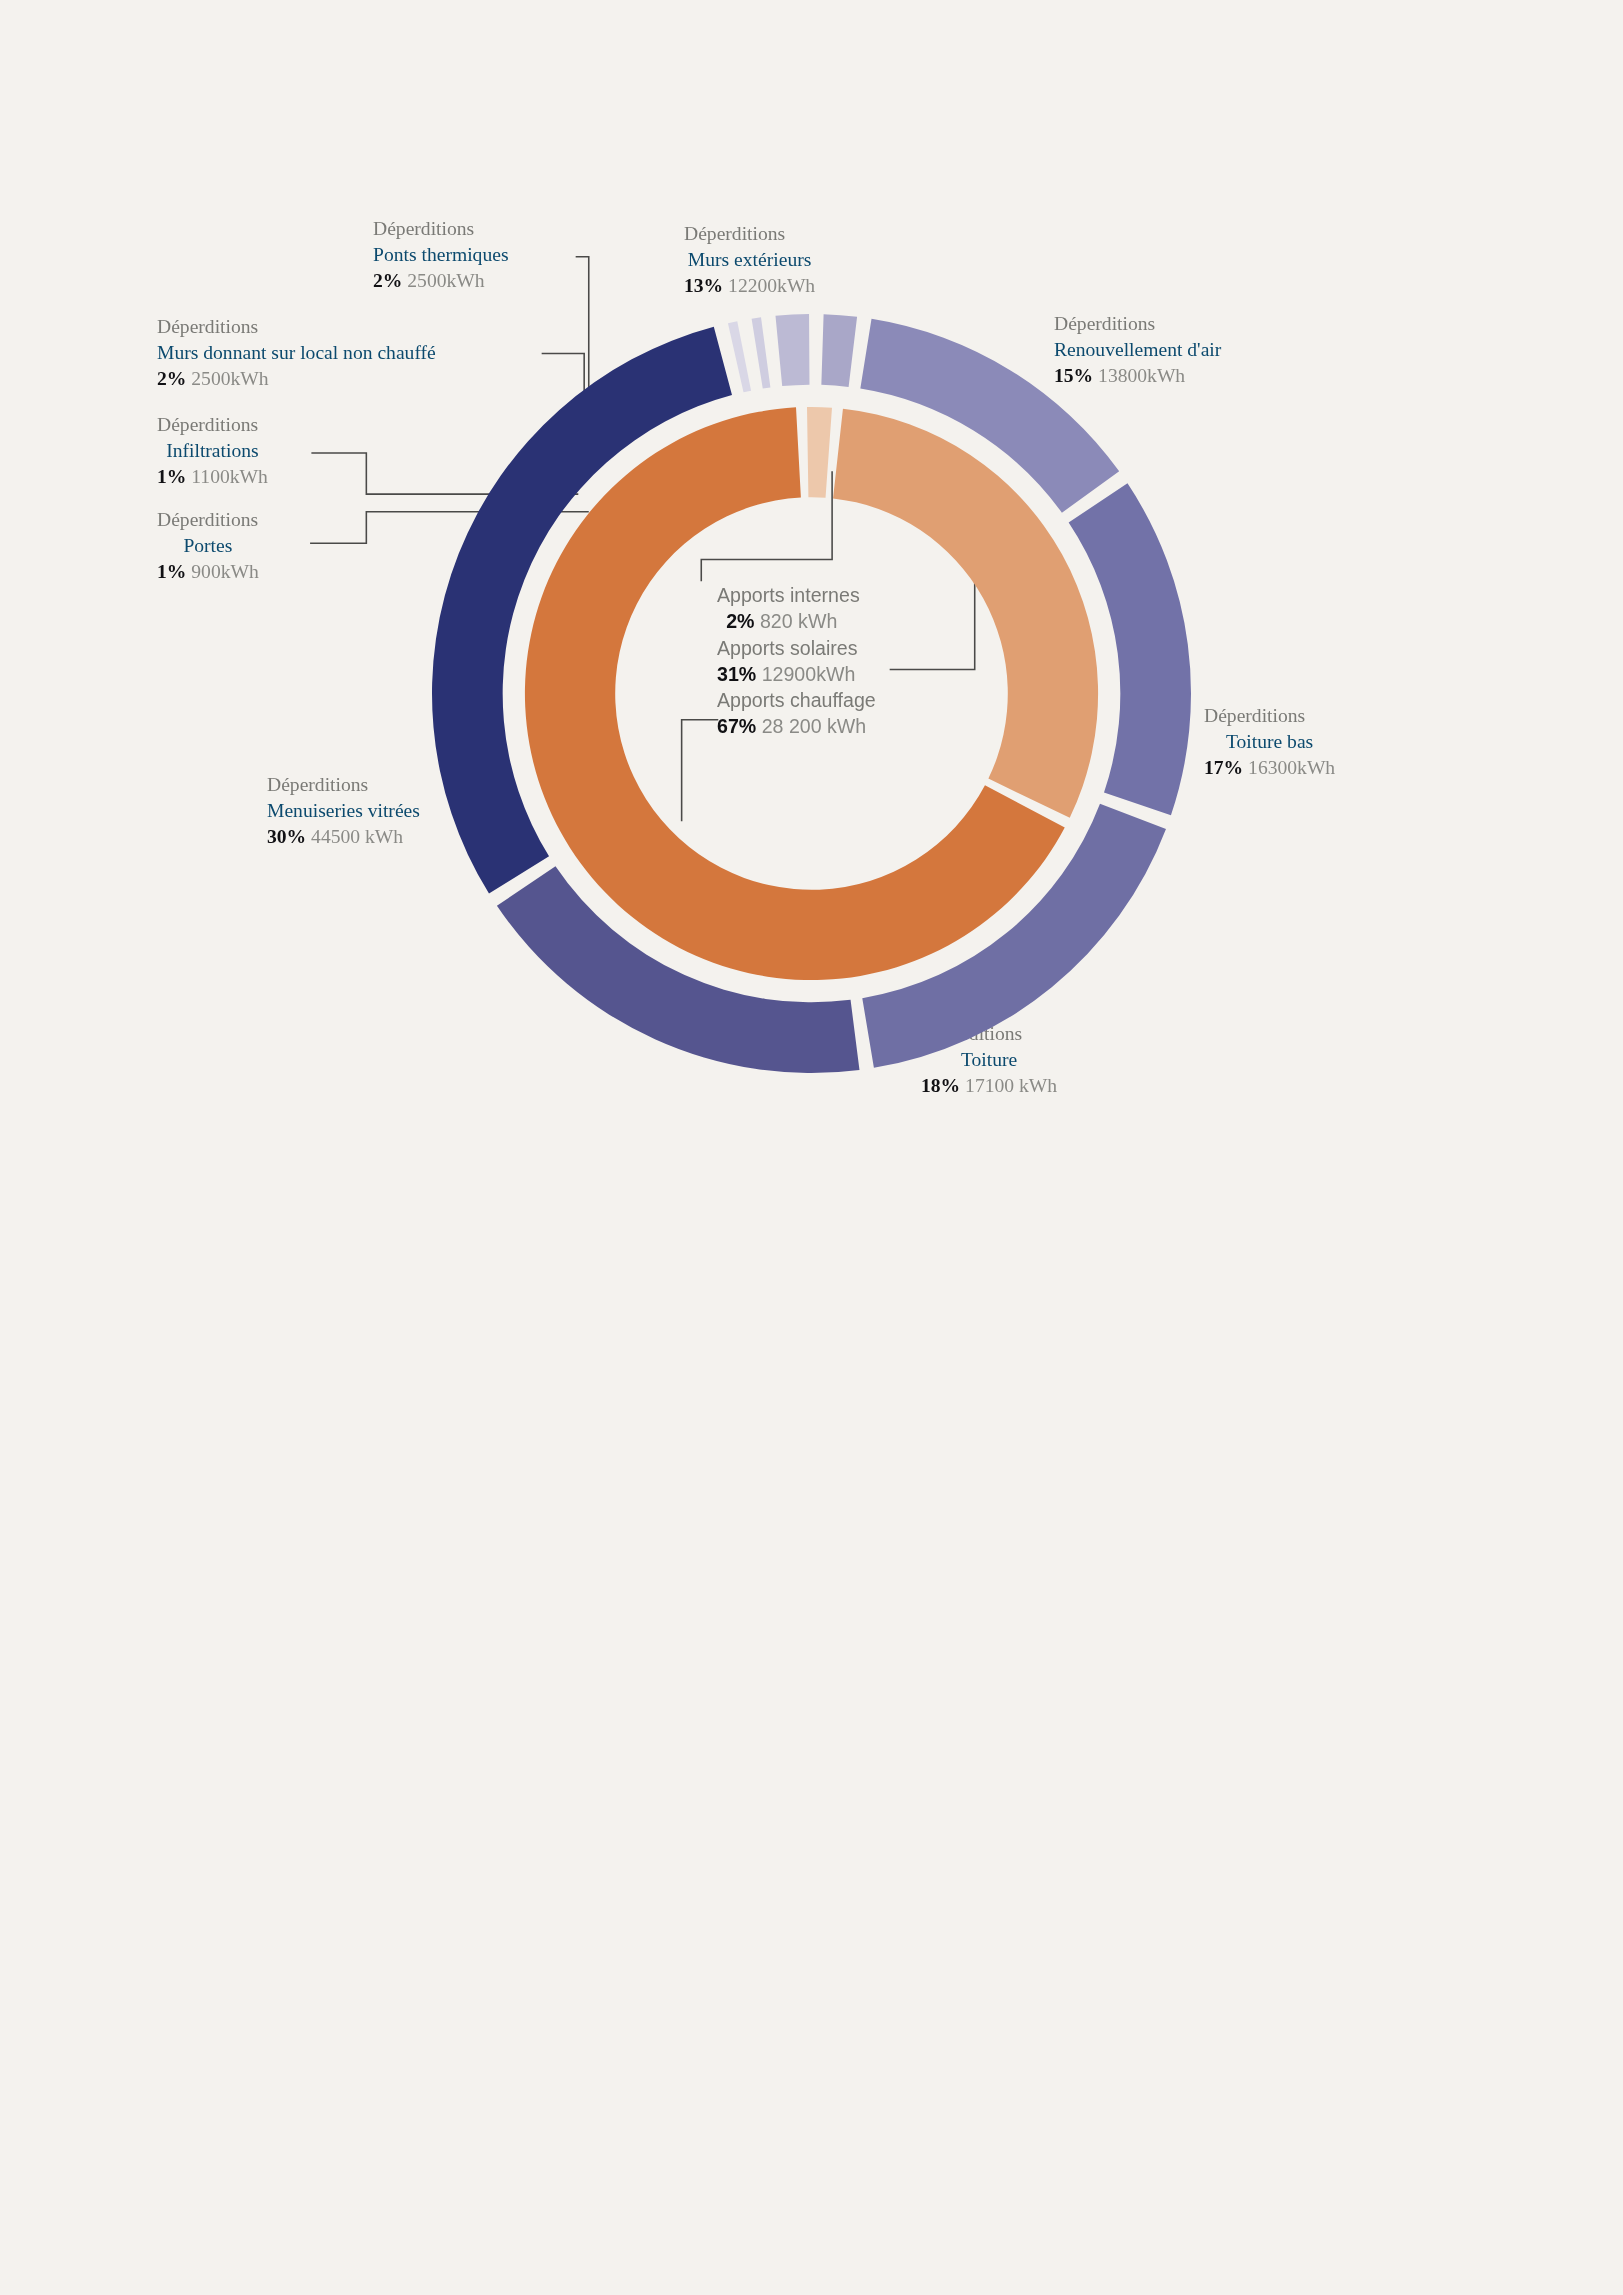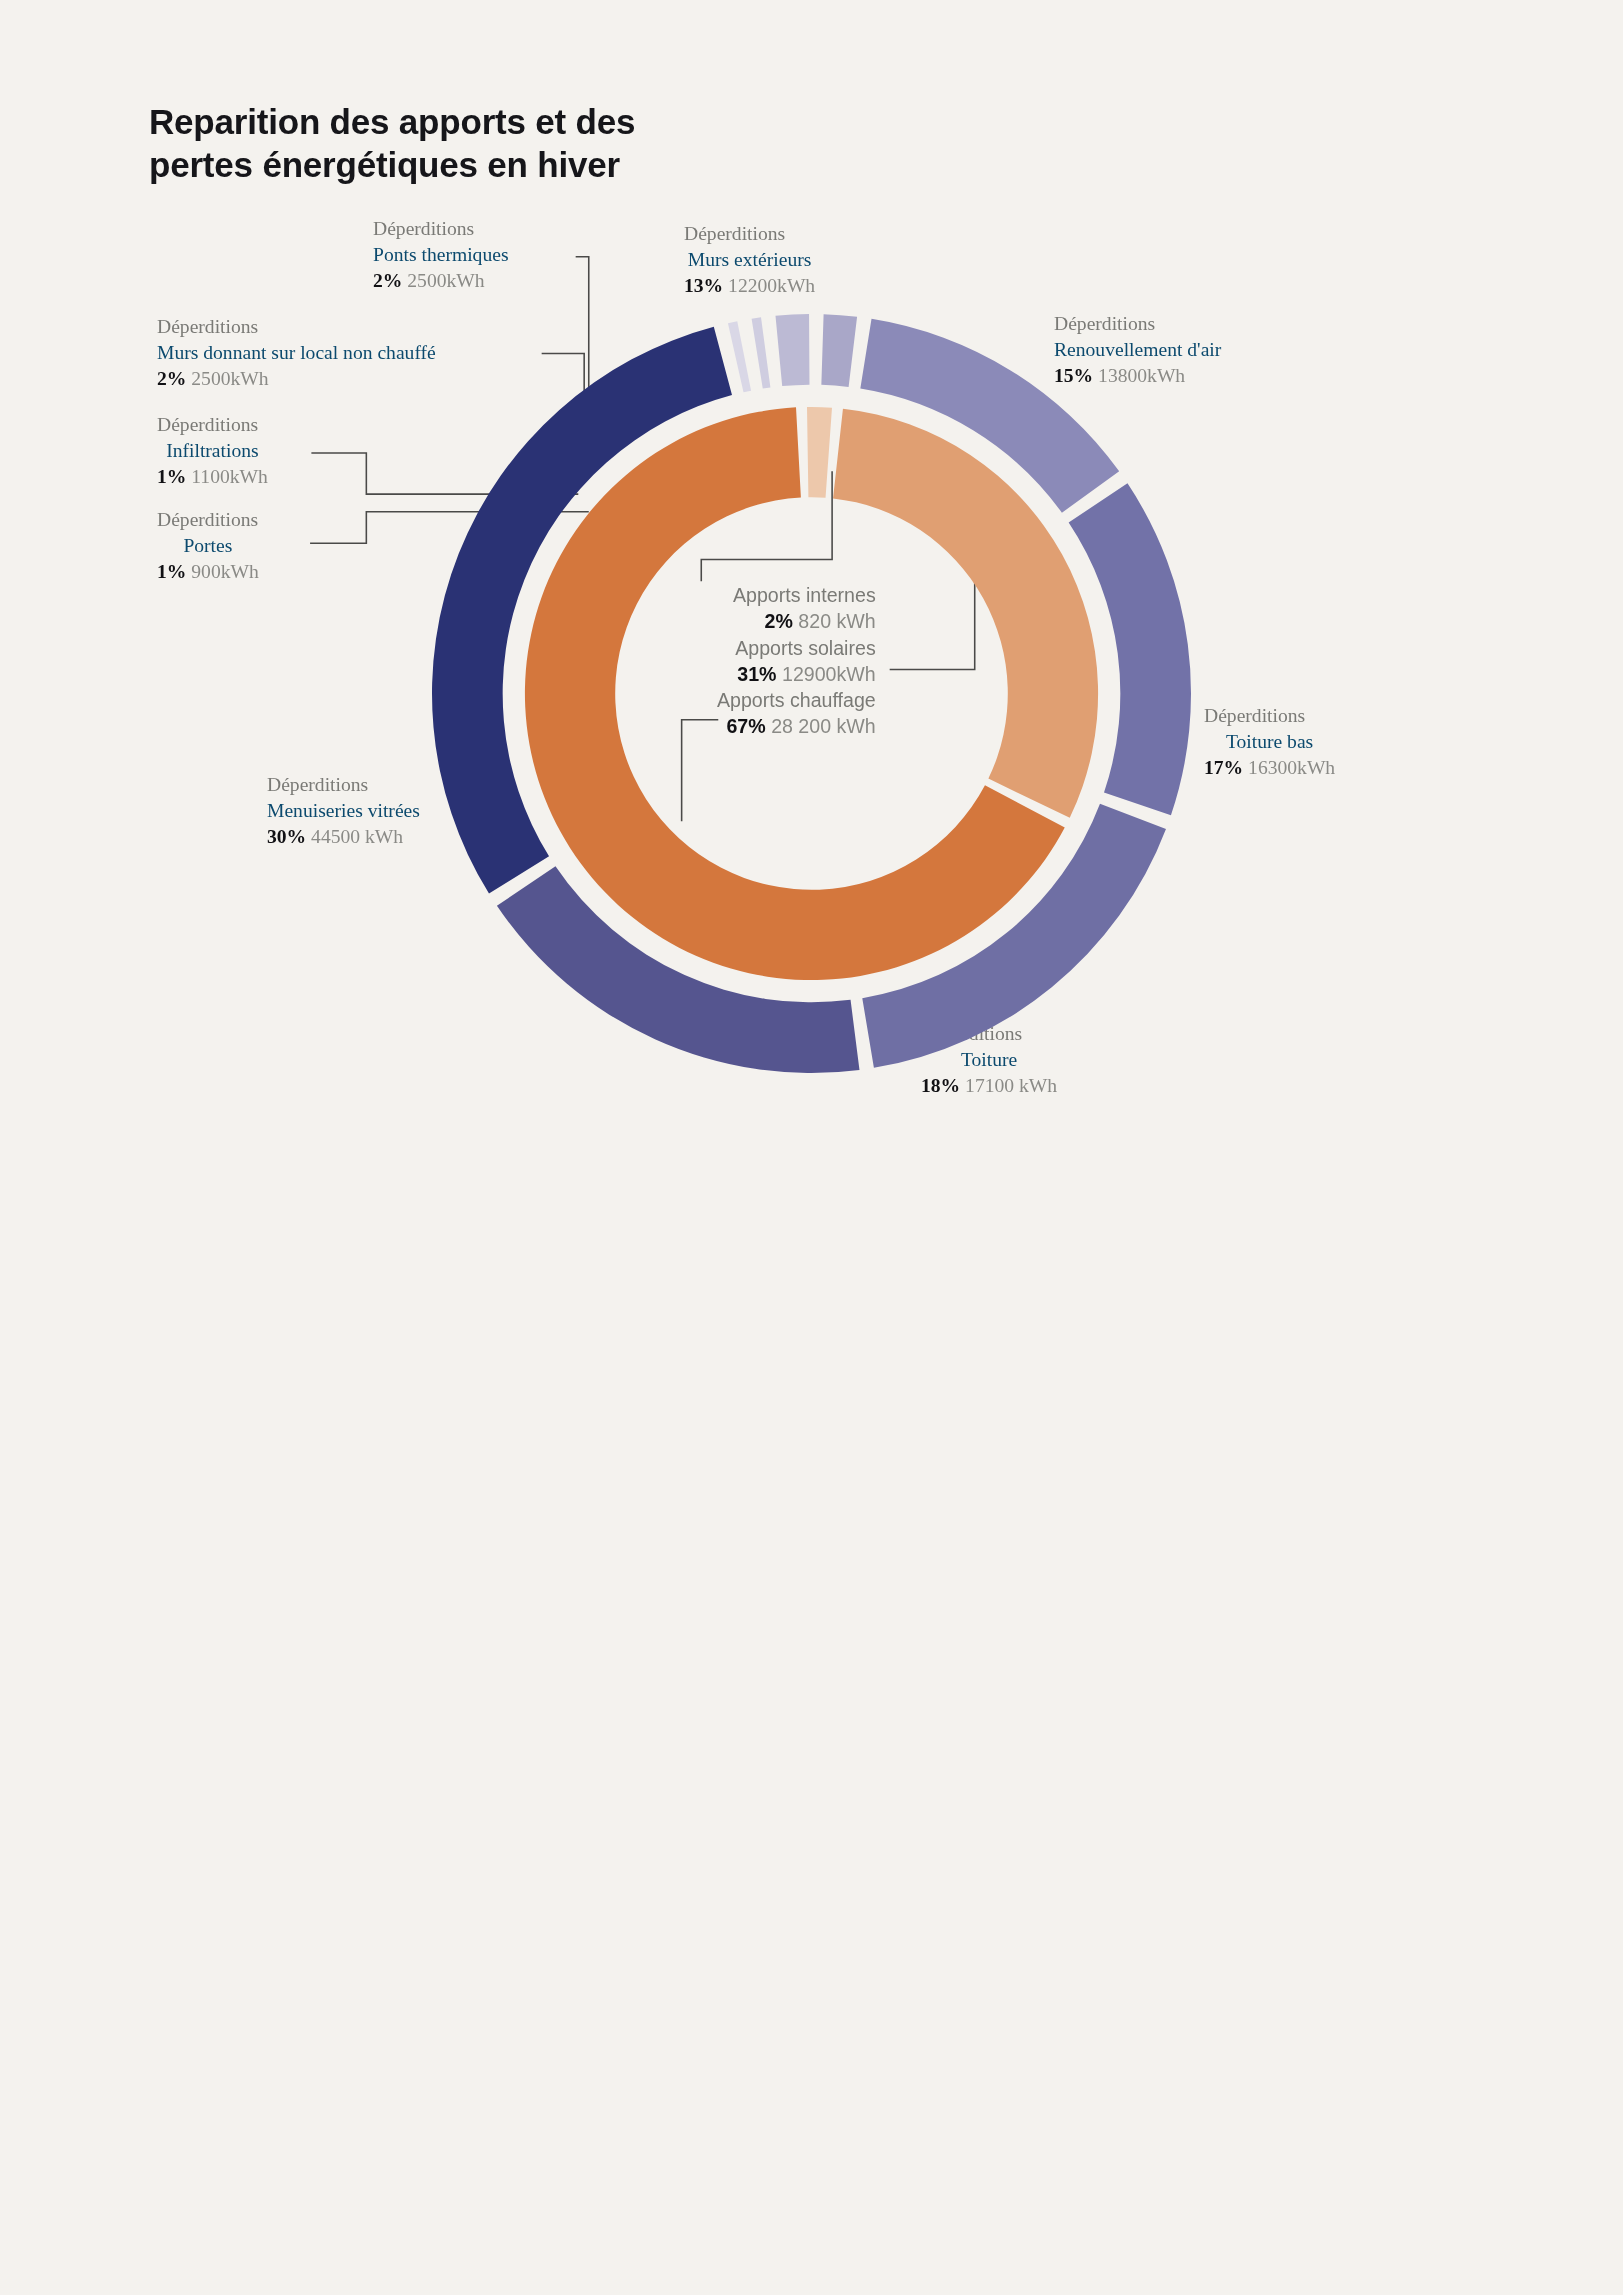--- a/index.html
+++ b/index.html
@@ -64,22 +64,20 @@
   .centerlbl .nm{color:#7a7a76;}
   .centerlbl .vl{color:#8a8a86;}
 </style>
 </head>
 <body>
 
 <div class="page">
 
   <div class="section sec1">
 
-    <h1 class="title t1">Reparition des apports et des
-pertes énergétiques en hiver</h1>
 
     <div class="lbl" style="left:373px;top:216px;">
       <span class="cat">Déperditions</span>
       <span class="name">Ponts thermiques</span>
       <span class="val"><b>2%</b> <span>2500kWh</span></span>
     </div>
 
     <div class="lbl" style="left:157px;top:314px;">
       <span class="cat">Déperditions</span>
       <span class="name">Murs donnant sur local non chauffé</span>
@@ -161,21 +159,21 @@
             <path d="M598.4941813169056,0.2949325239450218 A580,580 0 0 1 649.679366524094,4.20074168092151 L636.7045879299524,111.41853460930162 A472,472 0 0 0 595.0504372096198,108.2400140539691 Z" fill="#a9a7c8"></path>
           </g>
         <g id="hiver-inner">
             <path d="M573.1201950174225,142.05403497303269 A438,438 0 0 1 611.3158806177164,143.12093707624655 L601.4492332998058,280.76776512071683 A300,300 0 0 0 575.2878048064538,280.0370102555018 Z" fill="#edc8ab"></path>
             <path d="M628.0636282578779,144.64510151063126 A438,438 0 0 1 974.6717353390761,769.9426790493444 L850.3231063966275,710.0977253762633 A300,300 0 0 0 612.9202933273136,281.8117133634461 Z" fill="#e09f72"></path>
             <path d="M967.0893459788477,784.9532586461311 A438,438 0 1 1 556.3134799126683,142.64093839711927 L563.7763561045673,280.43899890213646 A300,300 0 1 0 845.129689026608,720.378944278172 Z" fill="#d4773d"></path>
           </g>
       </svg>
     </div>
 
-    <div class="centerlbl" style="left:717px;top:582px;text-align:right;">
+    <div class="centerlbl" style="left:717px;top:582px;">
       <span class="row"><span class="nm">Apports internes</span></span>
       <span class="row" style="padding-left:9.2px;"><b>2%</b> <span class="vl">820 kWh</span></span>
       <span class="row"><span class="nm">Apports solaires</span></span>
       <span class="row"><b>31%</b> <span class="vl">12900kWh</span></span>
       <span class="row"><span class="nm">Apports chauffage</span></span>
       <span class="row"><b>67%</b> <span class="vl">28 200 kWh</span></span>
     </div>
 
   </div>
 

